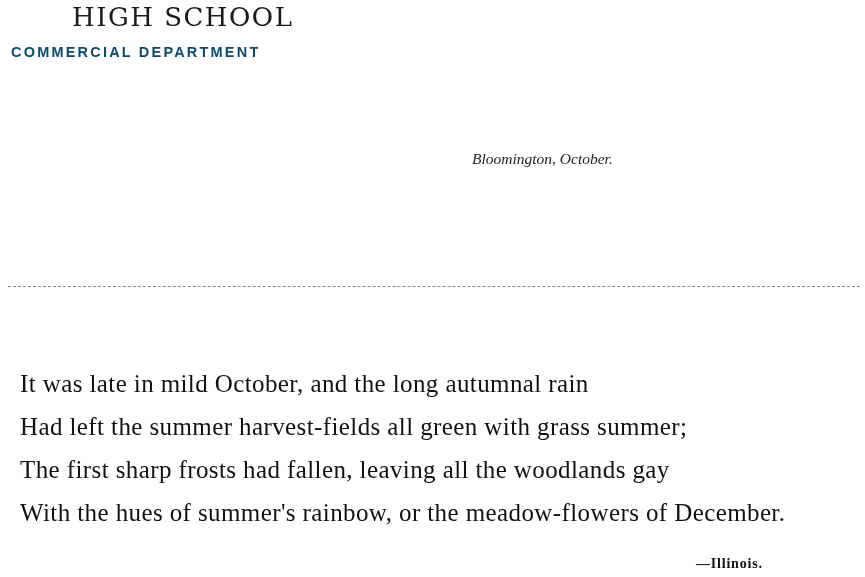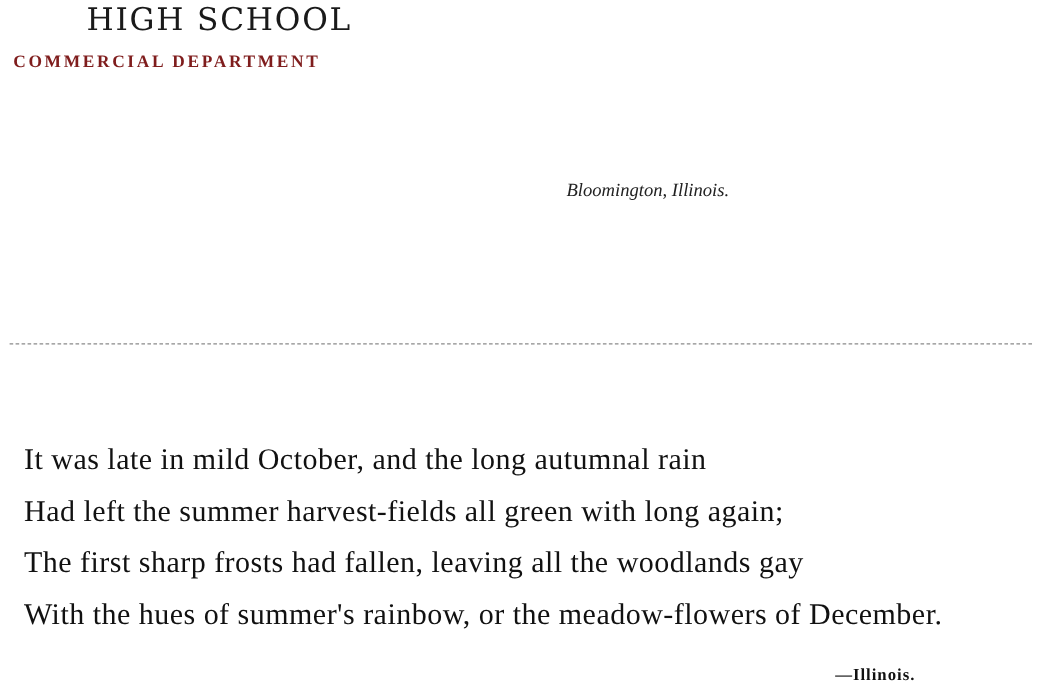--- a/index.html
+++ b/index.html
@@ -4,22 +4,22 @@
   <style>
     html, body { margin: 0; padding: 0; background: #ffffff; }
     body { width: 865px; height: 577px; position: relative; overflow: hidden; color: #111; }
     .title {
       position: absolute; left: 72px; top: 2px;
       font-family: "DejaVu Serif", serif; font-size: 26px; letter-spacing: 1.5px;
       color: #1a1a1a; white-space: nowrap;
     }
     .subtitle {
       position: absolute; left: 11px; top: 44px;
-      font-family: Liberation Serif, serif; font-size: 14.5px; letter-spacing: 2.2px;
-      font-weight: bold; color: #7f1d1d; white-space: nowrap;
+      font-family: Liberation Sans, sans-serif; font-size: 14.5px; letter-spacing: 2.2px;
+      font-weight: bold; color: #0c4a6e; white-space: nowrap;
     }
     .location {
       position: absolute; left: 472px; top: 150px;
       font-family: "Liberation Serif", serif; font-style: italic; font-size: 15.5px;
       color: #222; white-space: nowrap;
     }
     .rule {
       position: absolute; left: 8px; top: 286px; width: 852px; height: 0;
       border-top: 1px dashed #8a8a8a;
     }
@@ -33,25 +33,25 @@
       font-family: "Liberation Serif", serif; font-size: 14px; font-weight: bold; color: #111;
       white-space: nowrap; letter-spacing: 0.8px;
     }
   </style>
 </head>
 <body>
 
 <div>
   <div class="title">HIGH SCHOOL</div>
   <div class="subtitle">COMMERCIAL DEPARTMENT</div>
-  <div class="location">Bloomington, Illinois.</div>
+  <div class="location">Bloomington, October.</div>
 </div>
 
 <div class="rule"></div>
 
 <div class="poem">
   <div class="poem-line">It was late in mild October, and the long autumnal rain</div>
-  <div class="poem-line">Had left the summer harvest-fields all green with long again;</div>
+  <div class="poem-line">Had left the summer harvest-fields all green with grass summer;</div>
   <div class="poem-line">The first sharp frosts had fallen, leaving all the woodlands gay</div>
   <div class="poem-line">With the hues of summer's rainbow, or the meadow-flowers of December.</div>
 </div>
 
 <div class="attribution">—Illinois.</div>
 
 </body></html>

